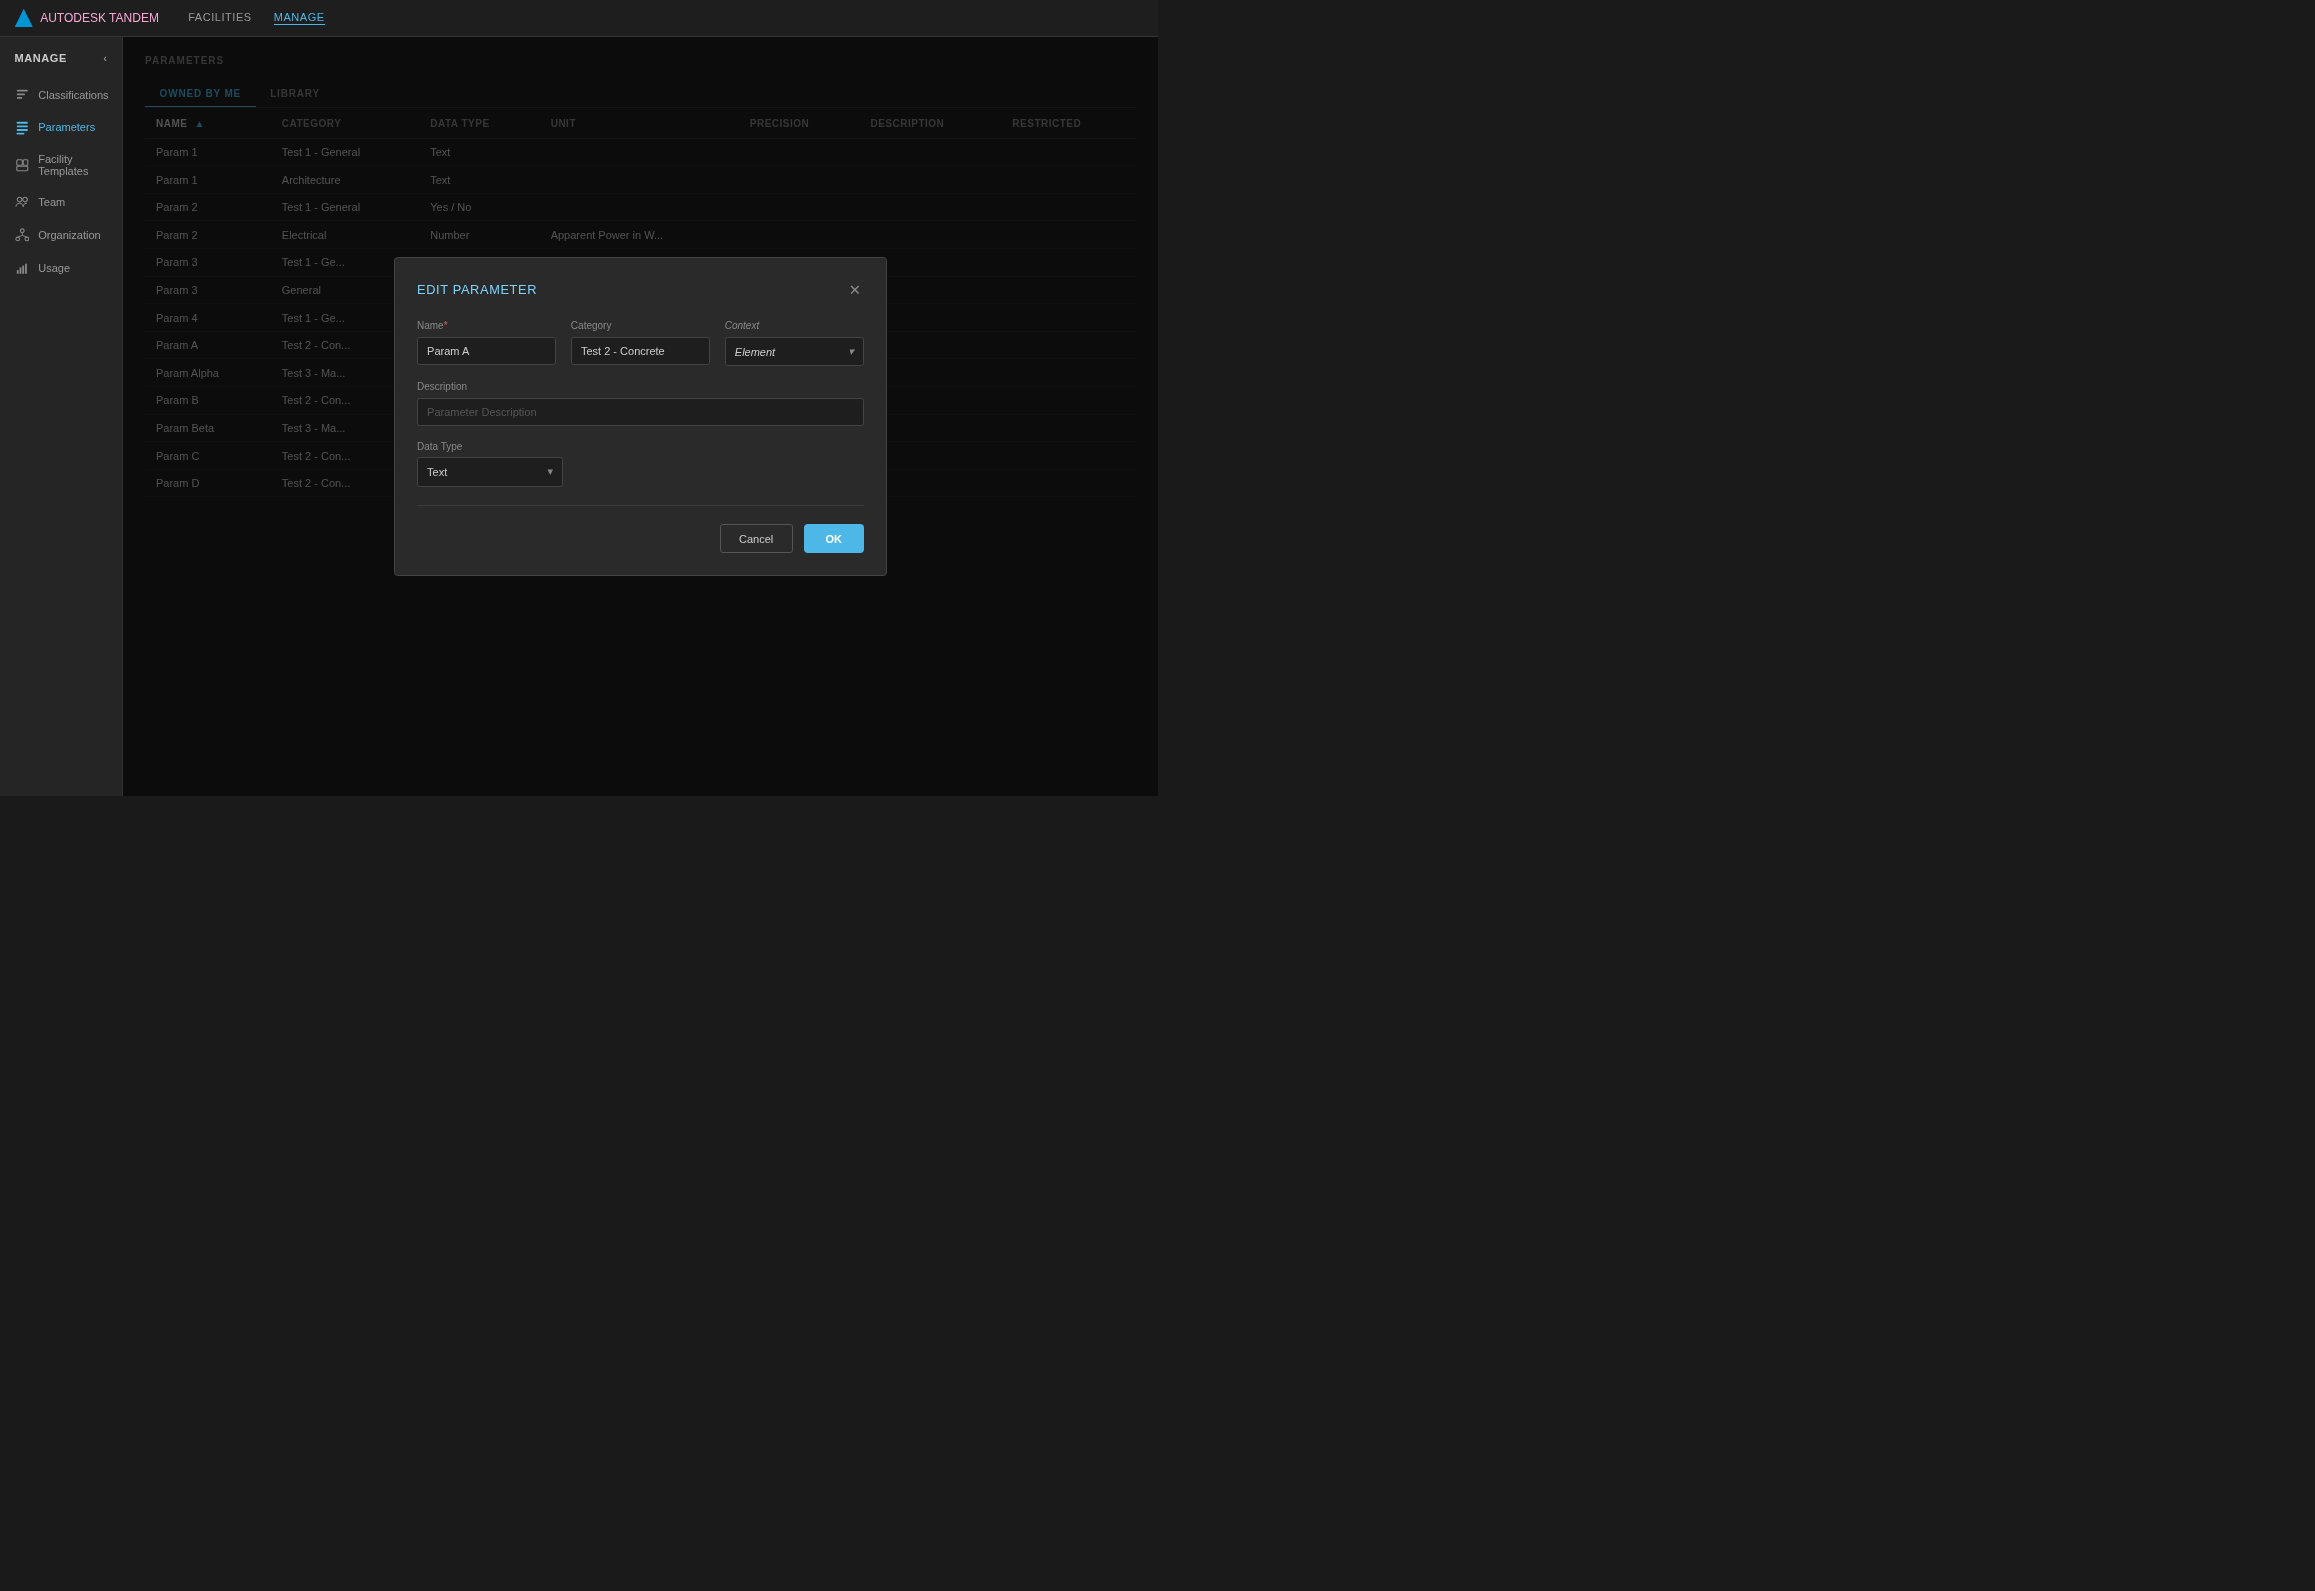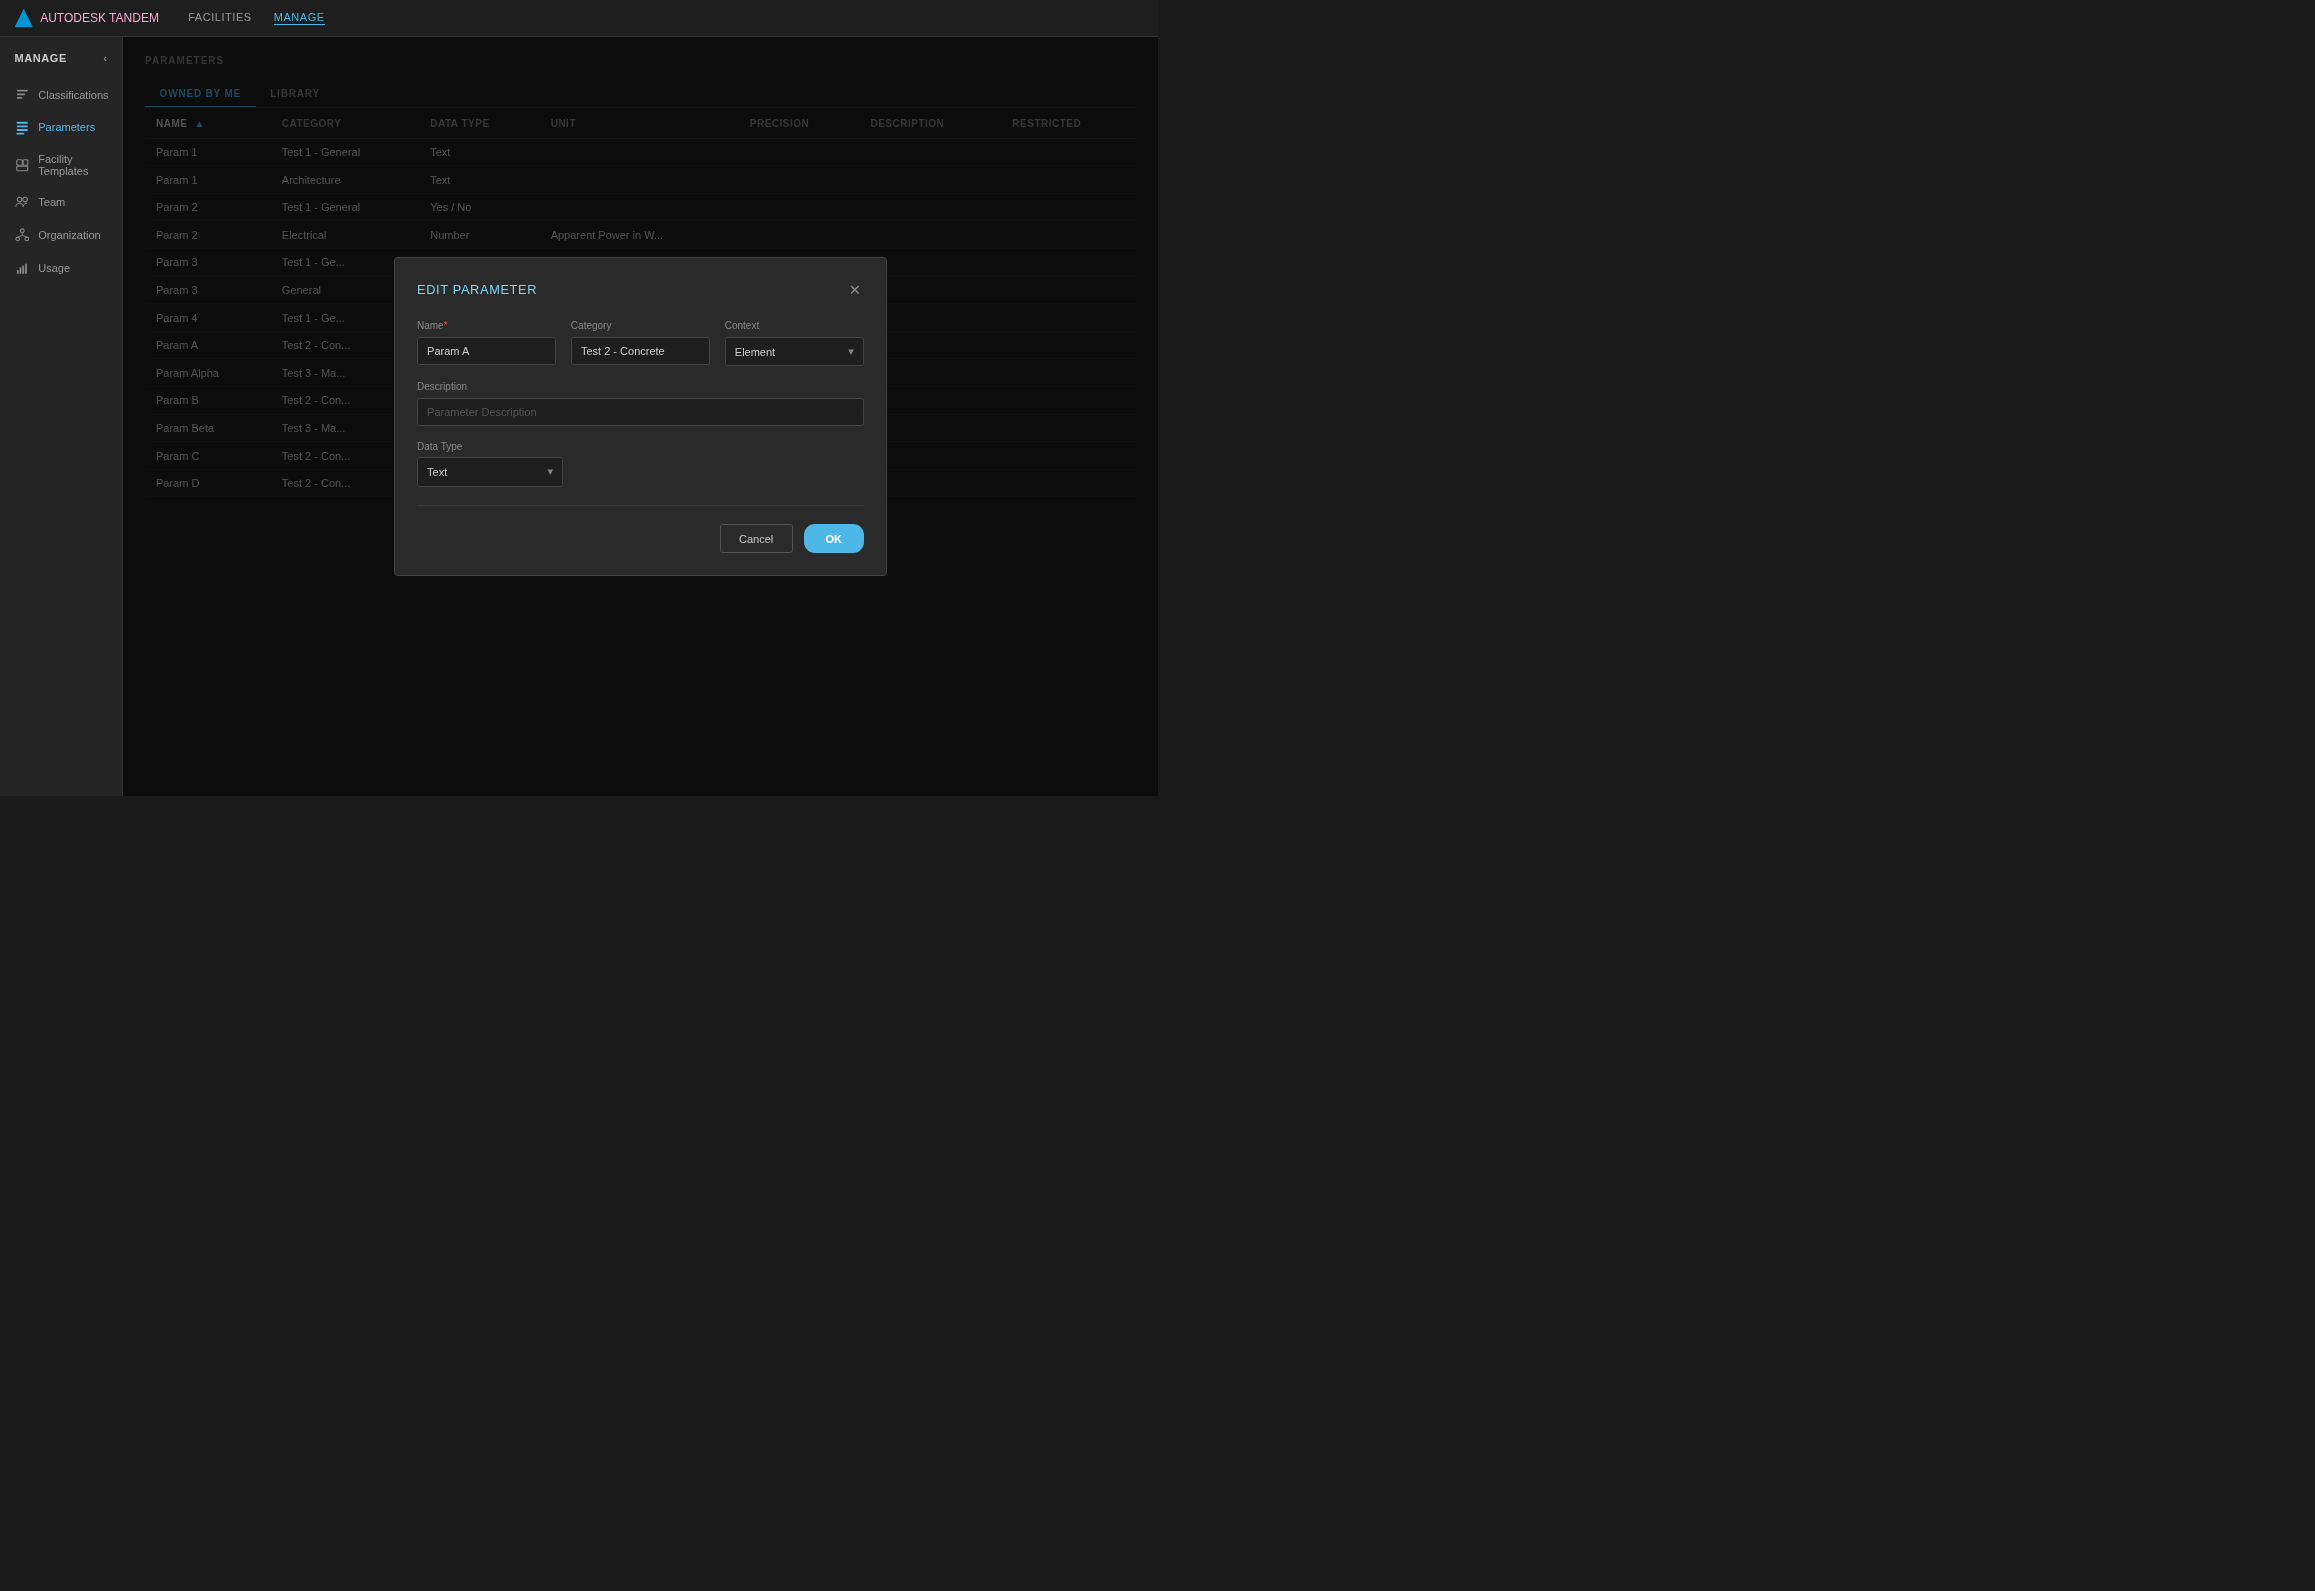--- a/index.html
+++ b/index.html
@@ -196,21 +196,21 @@
       gap: 14.6px;
       margin-bottom: 14.6px;
     }
     .form-group {
       display: flex;
       flex-direction: column;
       gap: 5.5px;
     }
     .form-group.name-group { flex: 1; }
     .form-group.category-group { flex: 1; }
-    .form-group.context-group { flex: 1; }
+    .form-group.context-group { flex: 1; font-style: italic; }
     .form-group.full-width { width: 100%; }
     .form-label {
       font-size: 10px;
       color: #888;
       font-weight: 500;
     }
     .form-label .required { color: #e05c5c; }
     .form-input {
       background: #1e1e1e;
       border: 0.9px solid #444;
@@ -286,21 +286,21 @@
       border: 0.9px solid #555;
       border-radius: 2.7px;
       padding: 7.3px 18.3px;
       color: #ccc;
       font-size: 11px;
       cursor: pointer;
     }
     .btn-ok {
       background: #4db8e8;
       border: none;
-      border-radius: 11px;
+      border-radius: 4px;
       padding: 7.3px 22px;
       color: #fff;
       font-size: 11px;
       font-weight: 600;
       cursor: pointer;
     }
 
     
     .chevron-down::after {
       content: '▾';

